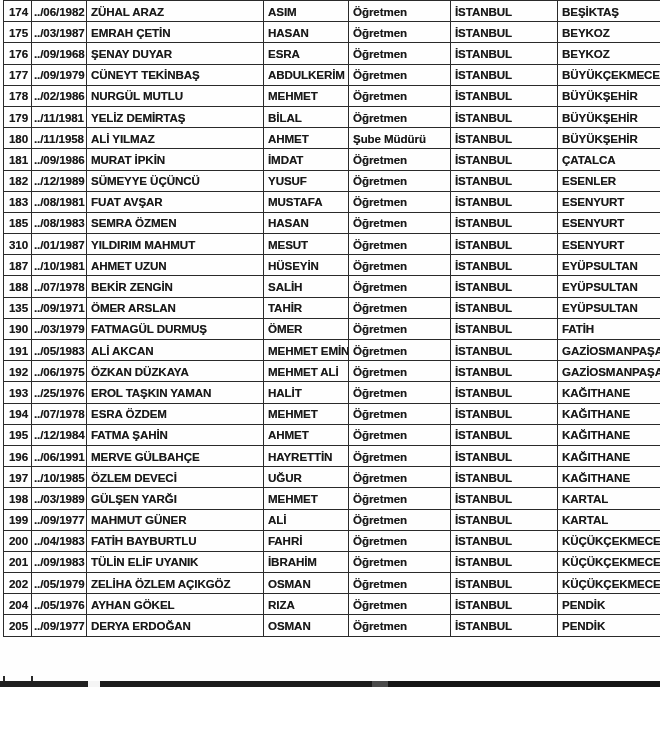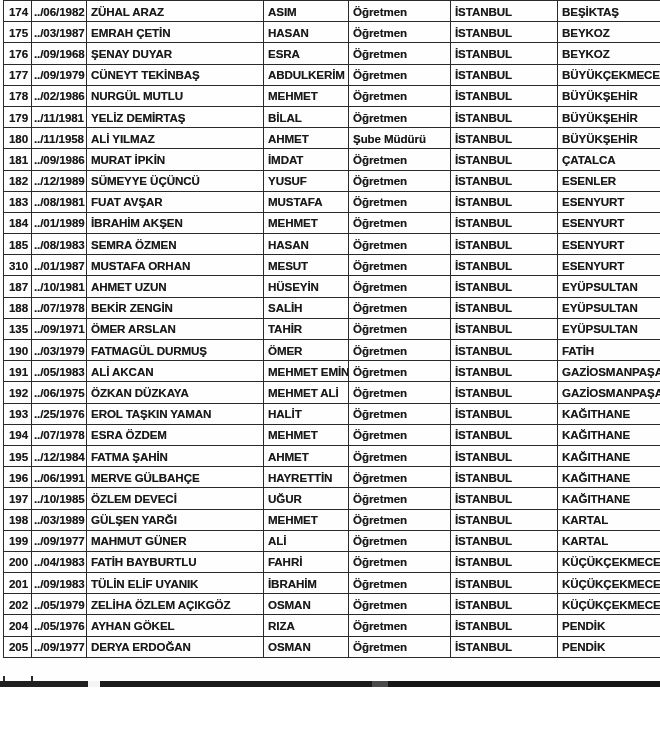--- a/index.html
+++ b/index.html
@@ -167,41 +167,32 @@
         <tr>
           <td class="c-no">183</td>
           <td class="c-date">../08/1981</td>
           <td class="c-name">FUAT AVŞAR</td>
           <td class="c-father">MUSTAFA</td>
           <td class="c-title">Öğretmen</td>
           <td class="c-province">İSTANBUL</td>
           <td class="c-district">ESENYURT</td>
         </tr>
         <tr>
-          <td class="c-no">184</td>
-          <td class="c-date">../01/1989</td>
-          <td class="c-name">İBRAHİM AKŞEN</td>
-          <td class="c-father">MEHMET</td>
-          <td class="c-title">Öğretmen</td>
-          <td class="c-province">İSTANBUL</td>
-          <td class="c-district">ESENYURT</td>
-        </tr>
-        <tr>
           <td class="c-no">185</td>
           <td class="c-date">../08/1983</td>
           <td class="c-name">SEMRA ÖZMEN</td>
           <td class="c-father">HASAN</td>
           <td class="c-title">Öğretmen</td>
           <td class="c-province">İSTANBUL</td>
           <td class="c-district">ESENYURT</td>
         </tr>
         <tr>
           <td class="c-no">310</td>
           <td class="c-date">../01/1987</td>
-          <td class="c-name">MUSTAFA ORHAN</td>
+          <td class="c-name">YILDIRIM MAHMUT</td>
           <td class="c-father">MESUT</td>
           <td class="c-title">Öğretmen</td>
           <td class="c-province">İSTANBUL</td>
           <td class="c-district">ESENYURT</td>
         </tr>
         <tr>
           <td class="c-no">187</td>
           <td class="c-date">../10/1981</td>
           <td class="c-name">AHMET UZUN</td>
           <td class="c-father">HÜSEYİN</td>

